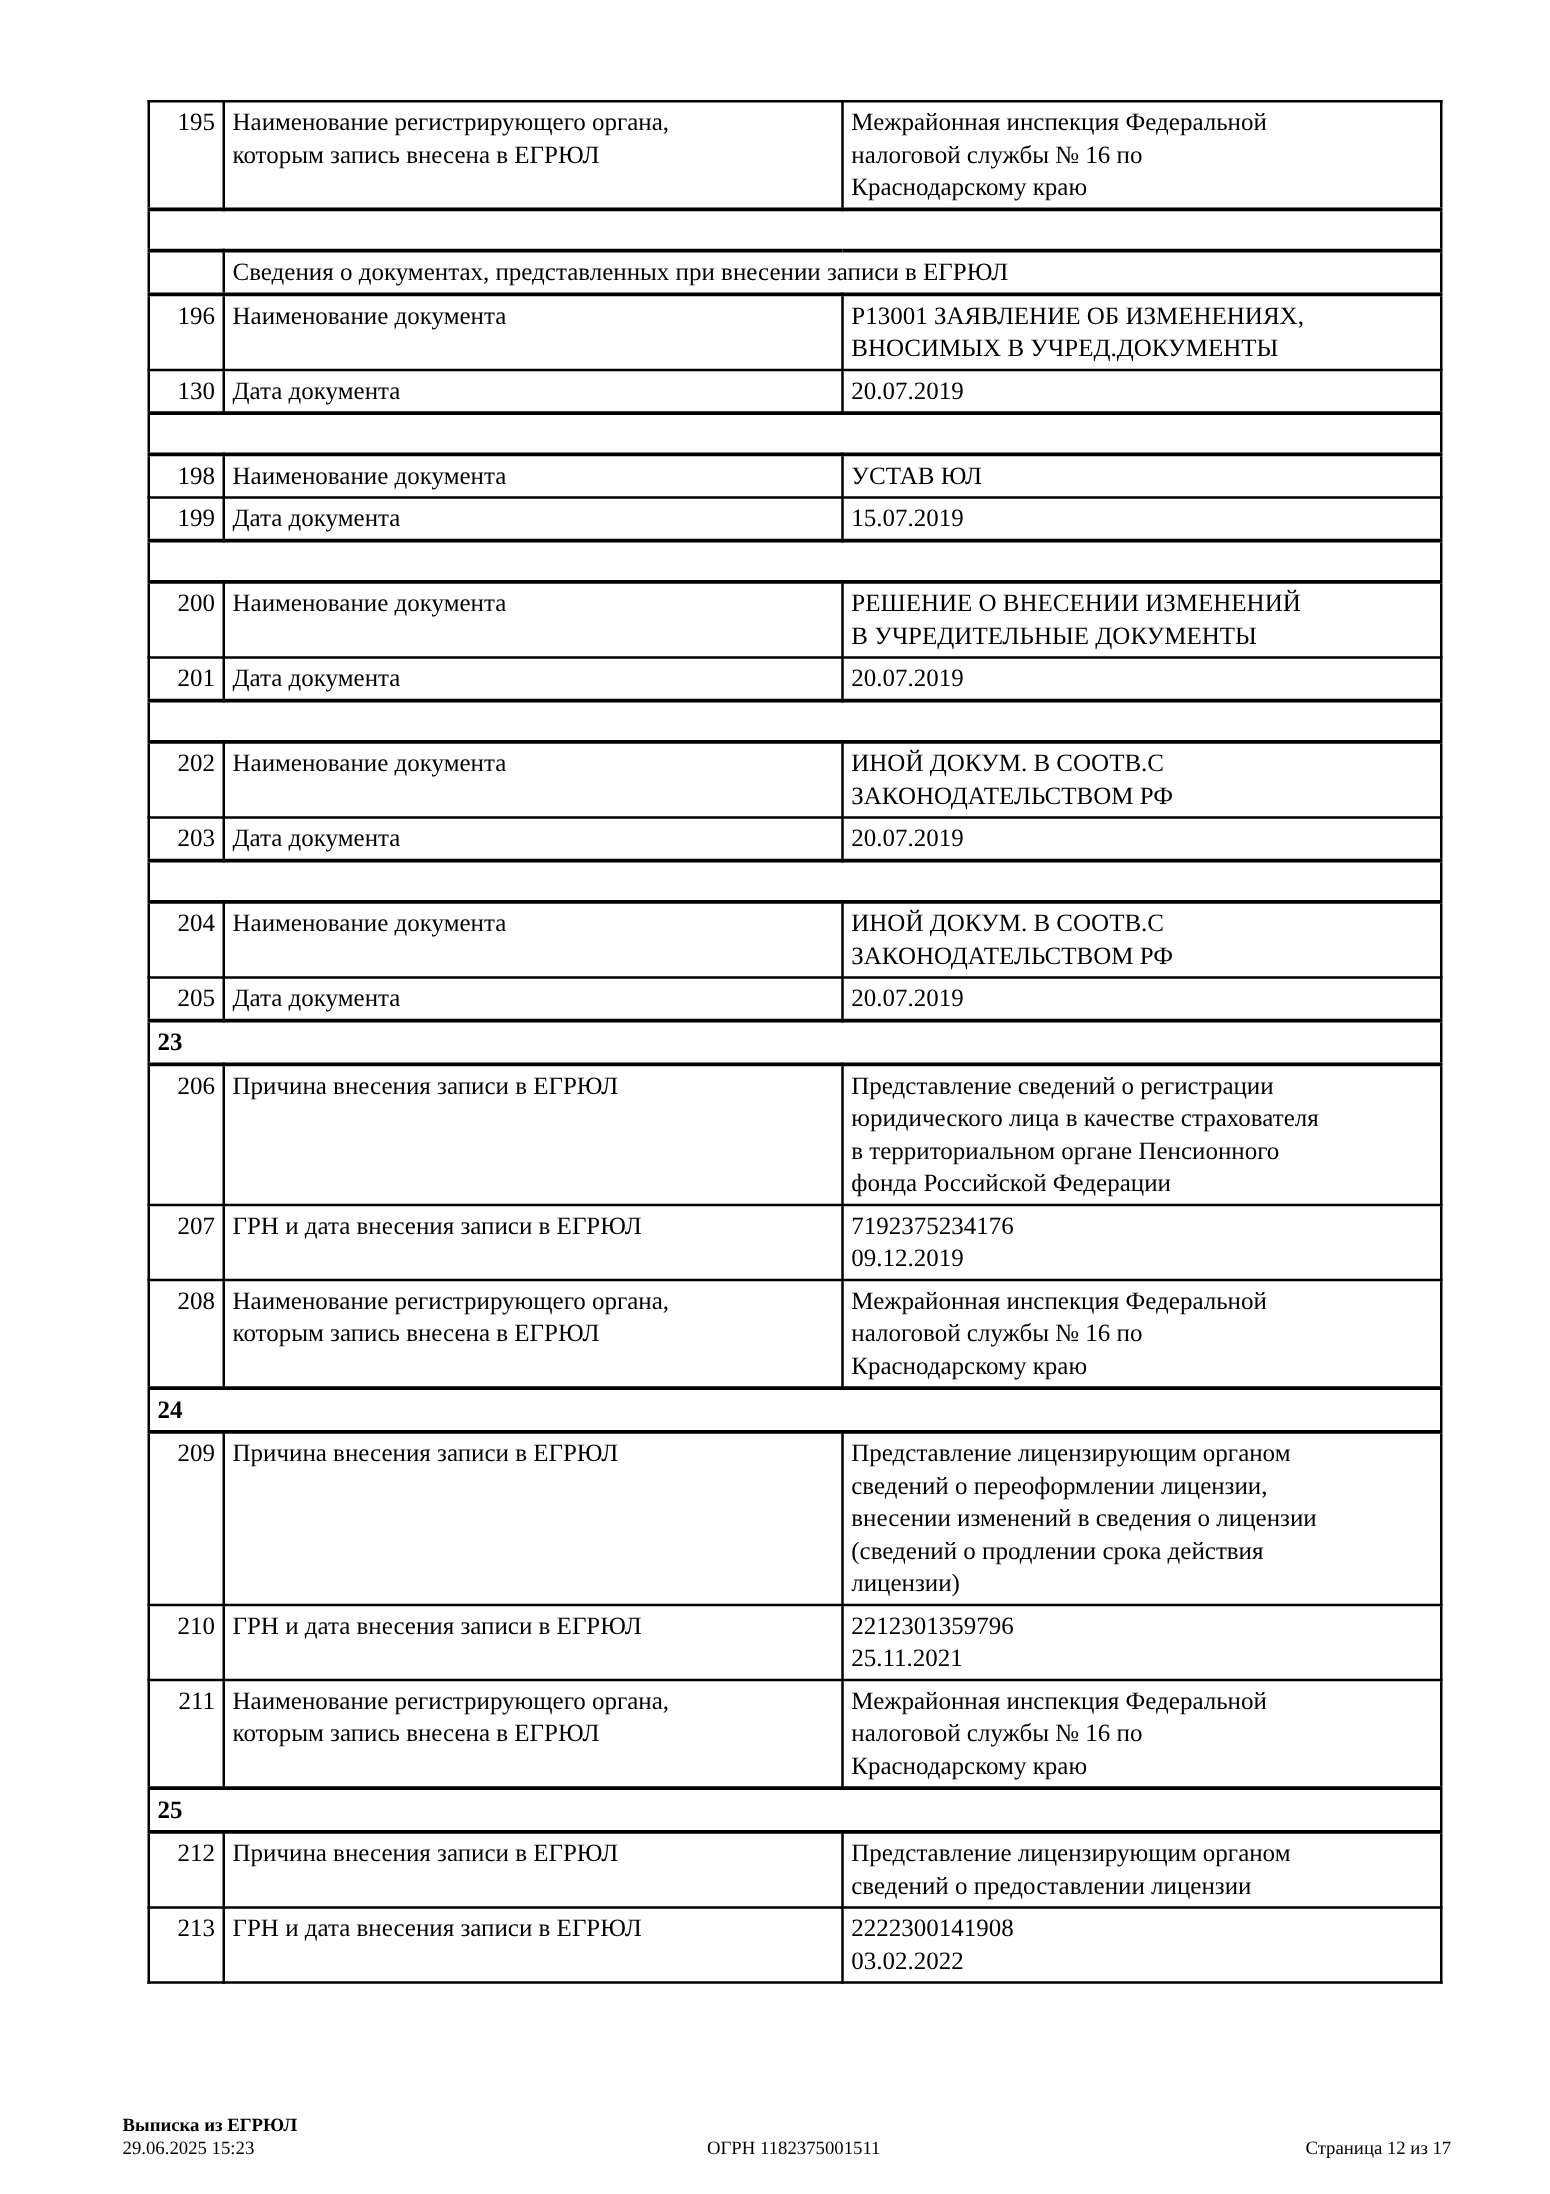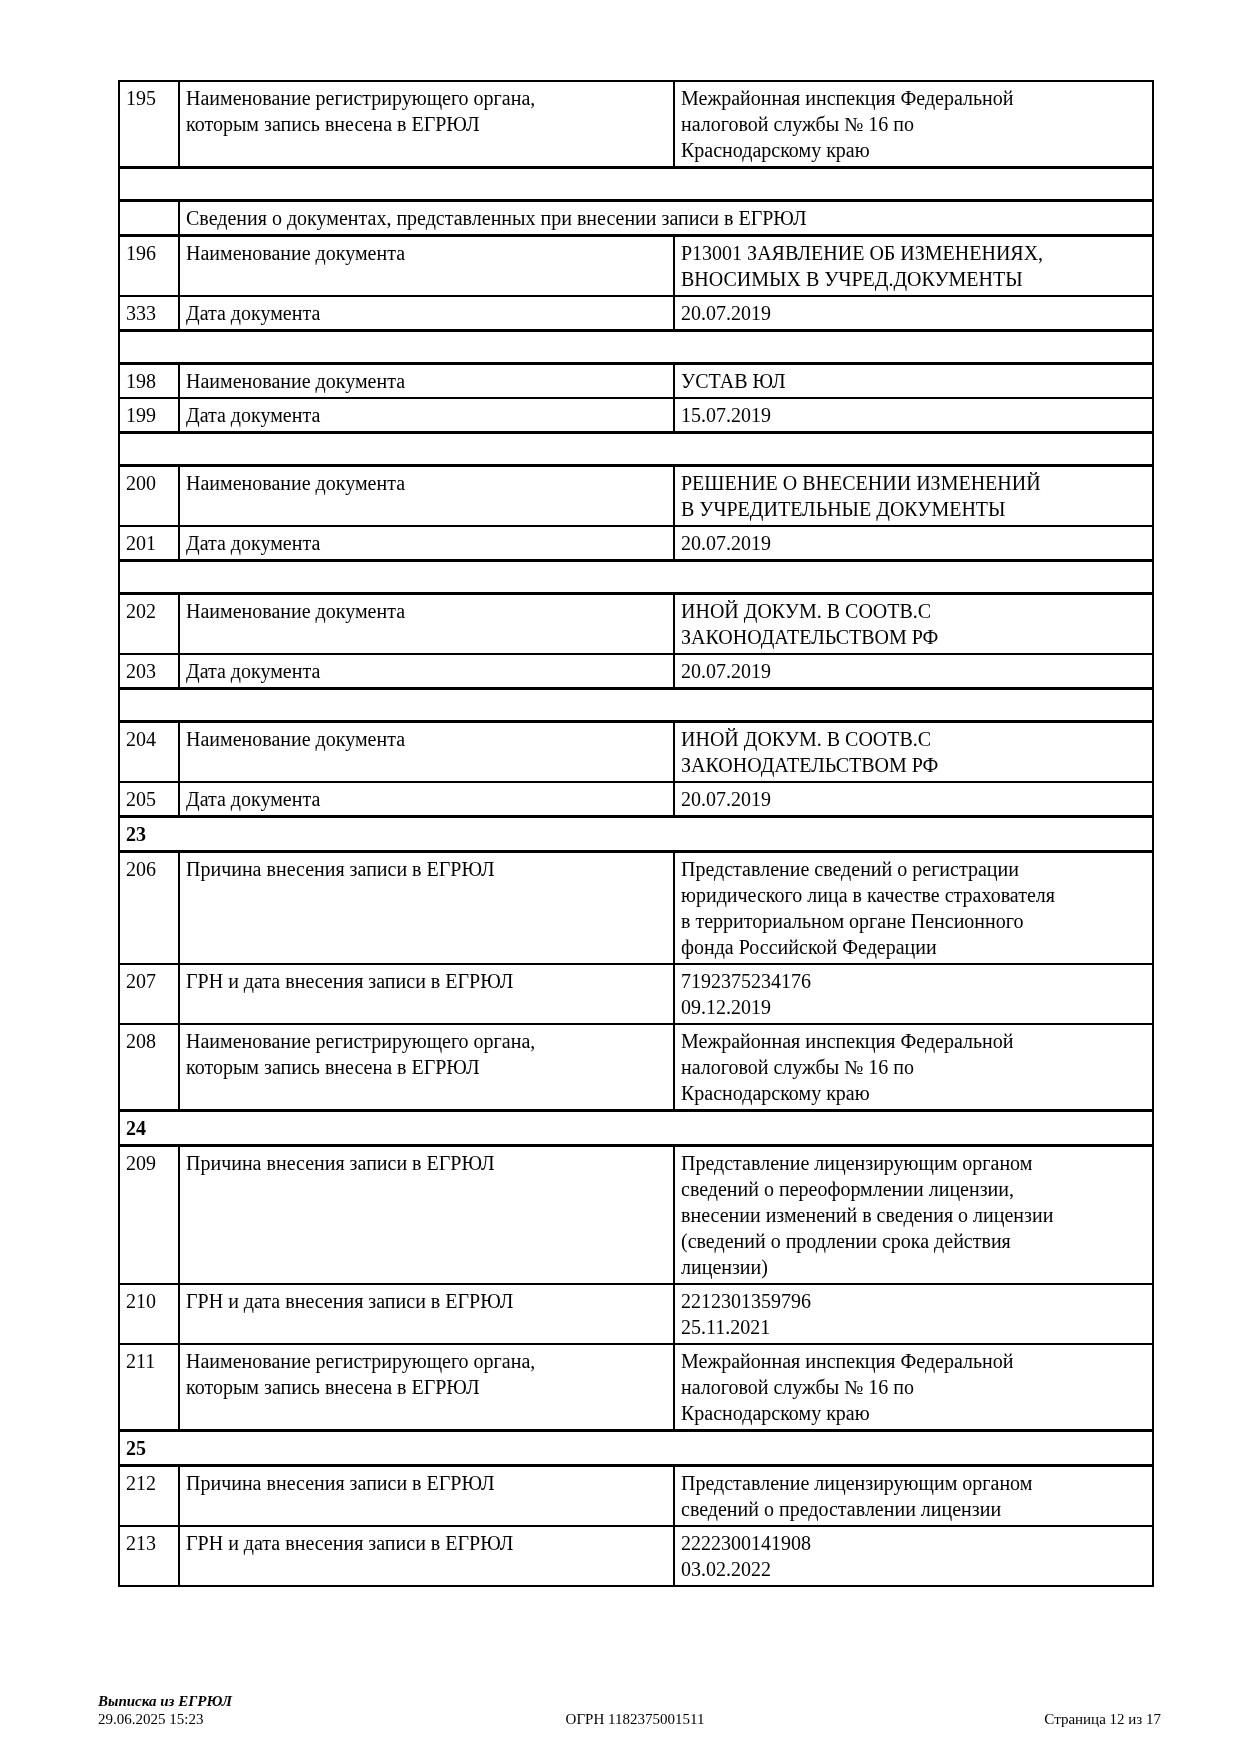--- a/index.html
+++ b/index.html
@@ -31,21 +31,21 @@
     border: 2px solid #000;
     vertical-align: top;
     padding: 3px 6px 3px 6px;
     overflow: hidden;
   }
   col.c-num   { width: 60px;  }
   col.c-label { width: 495px; }
   col.c-value { width: 479px; }
 
   td.num {
-    text-align: left;
+    text-align: right;
     padding-left: 2px;
     padding-right: 2px;
   }
   td.pre { white-space: pre-line; }
 
   tr.spacer td {
     height: 30px;
     border-top: 3px solid #000;
     border-bottom: 3px solid #000;
     padding: 0;
@@ -62,21 +62,21 @@
   }
 
   
   .footer-left {
     position: absolute;
     left: 98px;
     top: 1692px;
     font-size: 15px;
     line-height: 18px;
   }
-  .footer-left .doc-type { font-weight: bold; font-style: italic; }
+  .footer-left .doc-type { font-weight: bold; }
   .footer-center {
     position: absolute;
     left: 118px;
     width: 1034px;
     top: 1710px;
     text-align: center;
     font-size: 15px;
     line-height: 18px;
   }
   .footer-right {
@@ -113,21 +113,21 @@
         <td class="num"></td>
         <td colspan="2">Сведения о документах, представленных при внесении записи в ЕГРЮЛ</td>
       </tr>
       <tr class="record">
         <td class="num">196</td>
         <td class="pre">Наименование документа</td>
         <td class="pre">Р13001 ЗАЯВЛЕНИЕ ОБ ИЗМЕНЕНИЯХ,
 ВНОСИМЫХ В УЧРЕД.ДОКУМЕНТЫ</td>
       </tr>
       <tr class="record">
-        <td class="num">333</td>
+        <td class="num">130</td>
         <td class="pre">Дата документа</td>
         <td class="pre">20.07.2019</td>
       </tr>
       <tr class="spacer">
         <td colspan="3"></td>
       </tr>
       <tr class="record">
         <td class="num">198</td>
         <td class="pre">Наименование документа</td>
         <td class="pre">УСТАВ ЮЛ</td>

